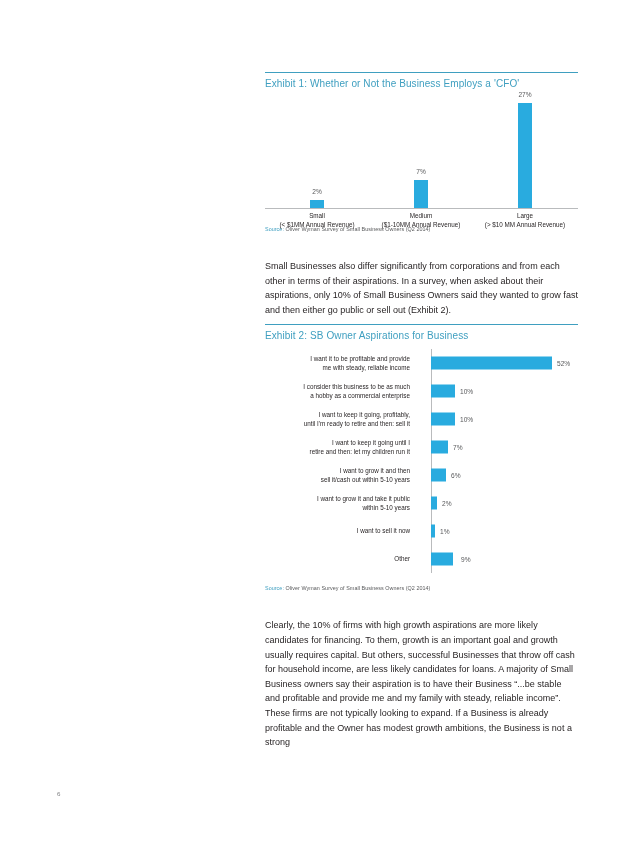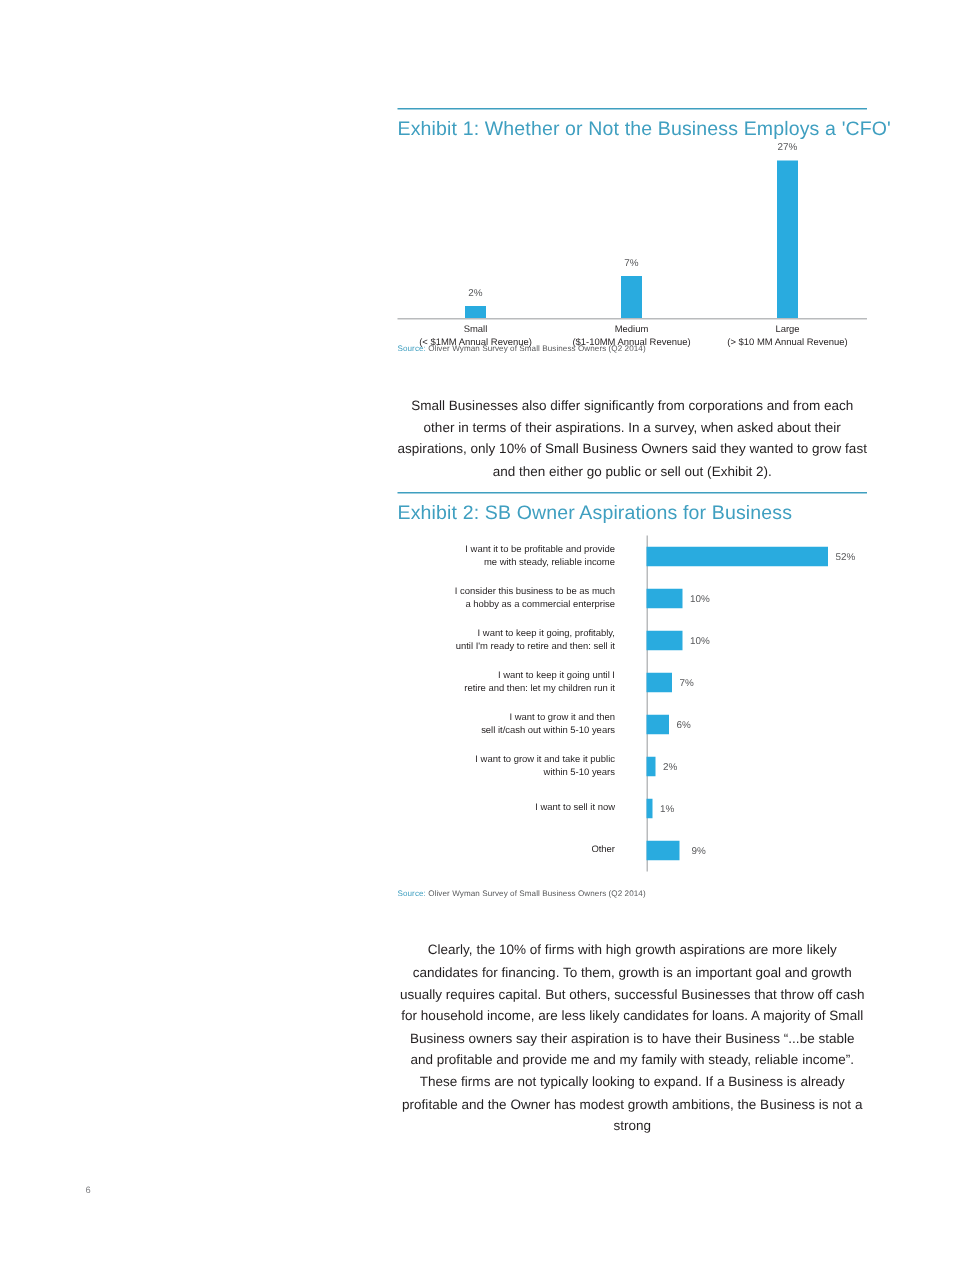--- a/index.html
+++ b/index.html
@@ -32,21 +32,21 @@
 
   
   .exhibit-rule {
     width: 100%;
     height: 1px;
     background: #3f9fc0;
     margin: 0;
   }
   .exhibit-title {
     color: #3f9fc0;
-    font-size: 13px;
+    font-size: 10px;
     letter-spacing: 0.1px;
     padding-top: 5px;
     padding-bottom: 2px;
     white-space: nowrap;
   }
   .source-line {
     font-size: 5.4px;
     letter-spacing: 0.05px;
     color: #58595b;
     white-space: nowrap;
@@ -165,21 +165,20 @@
     width: 1px;
     background: #b9bbbd;
   }
 
   
   .body-par {
     font-size: 9px;
     line-height: 14.6px;
     color: #231f20;
     letter-spacing: 0.01px;
-    text-align: center;
   }
 
   
   .page-number {
     position: absolute;
     left: 57px;
     top: 790px;
     font-size: 6.2px;
     color: #808184;
   }

